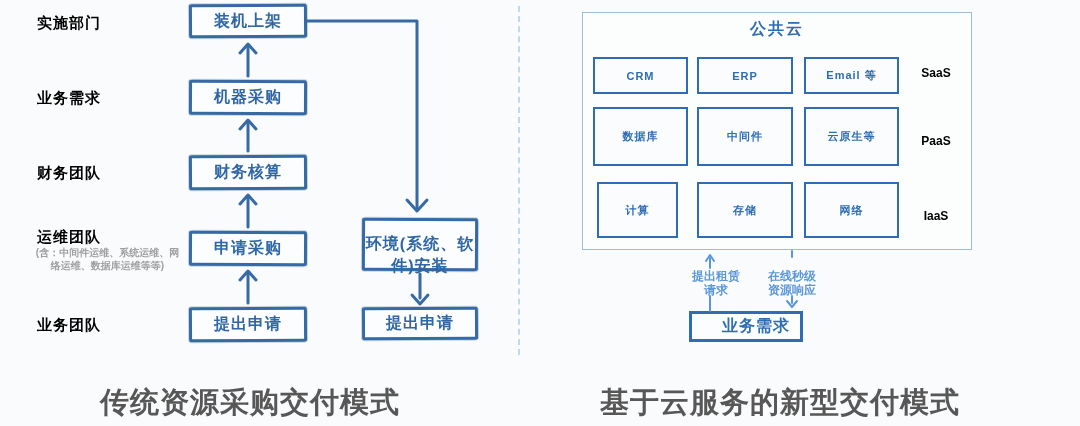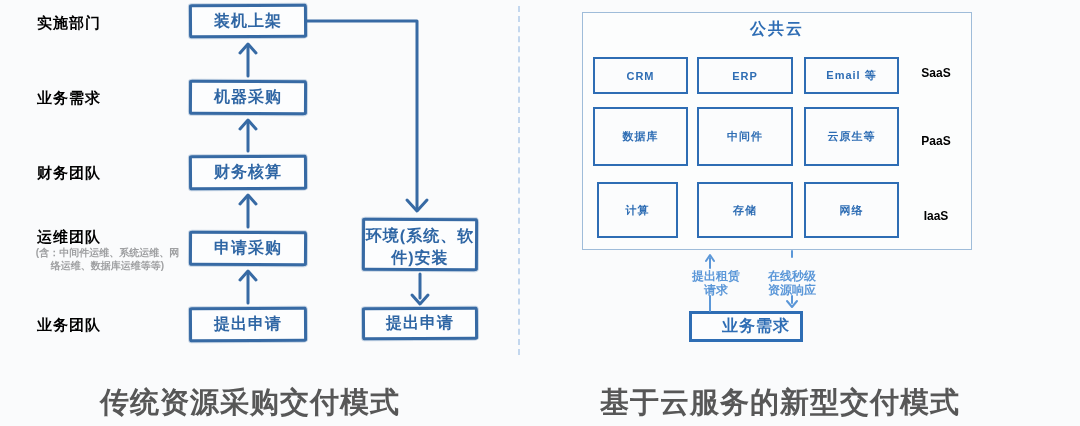--- a/index.html
+++ b/index.html
@@ -21,21 +21,21 @@
     position:absolute;left:189px;width:118px;height:35px;
     border:3px solid #376aa4;border-radius:3px 2px 4px 2px / 2px 4px 2px 3px;
     box-shadow:0 0 0 1px rgba(55,106,164,0.25);
     background:#fcfdfe;box-sizing:border-box;
     display:flex;align-items:center;justify-content:center;
     color:#2f66a4;font-size:16px;font-weight:700;letter-spacing:1px;
   }
   .sketch-box.r1{transform:rotate(-0.35deg);}
   .sketch-box.r2{transform:rotate(0.3deg);}
   .side-col{left:362px;width:116px;}
-  .env-box{height:53px;line-height:22px;text-align:center;display:block;padding-top:4px;}
+  .env-box{height:53px;line-height:22px;text-align:center;display:block;padding-top:12px;}
   
   .divider{
     position:absolute;left:518px;top:6px;height:349px;width:0;
     border-left:2px dashed rgba(150,185,225,0.55);
   }
   .cloud-frame{
     position:absolute;left:582px;top:12px;width:390px;height:238px;
     border:1px solid #9fbcd9;background:rgba(255,255,255,0.45);box-sizing:border-box;
   }
   .cloud-title{

